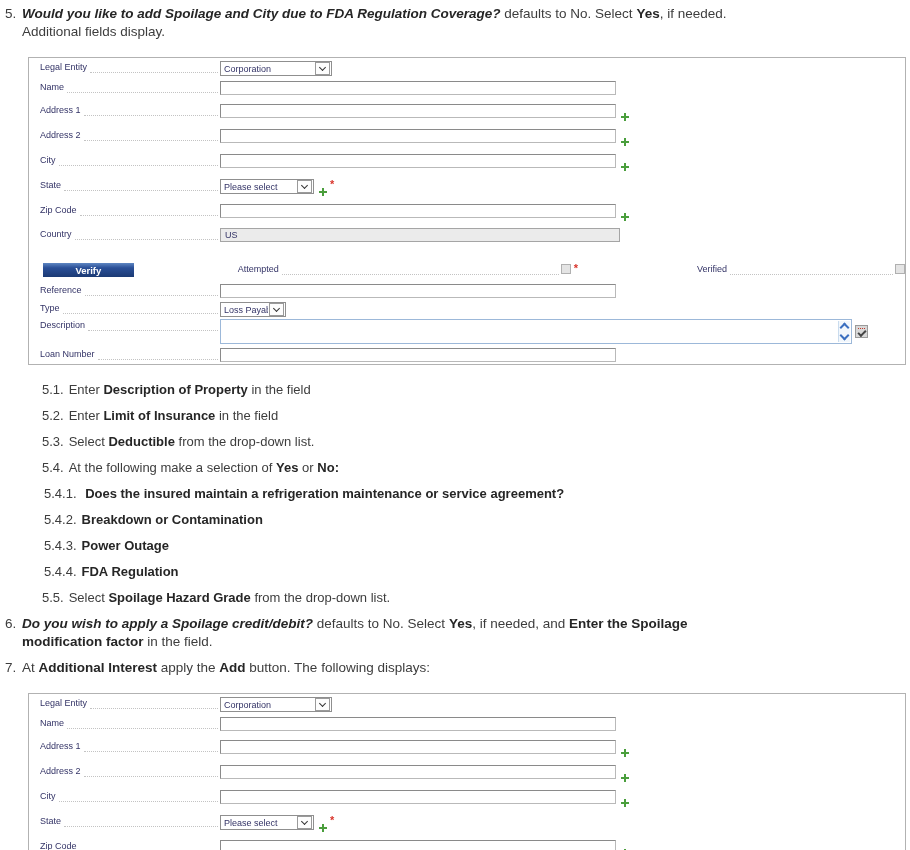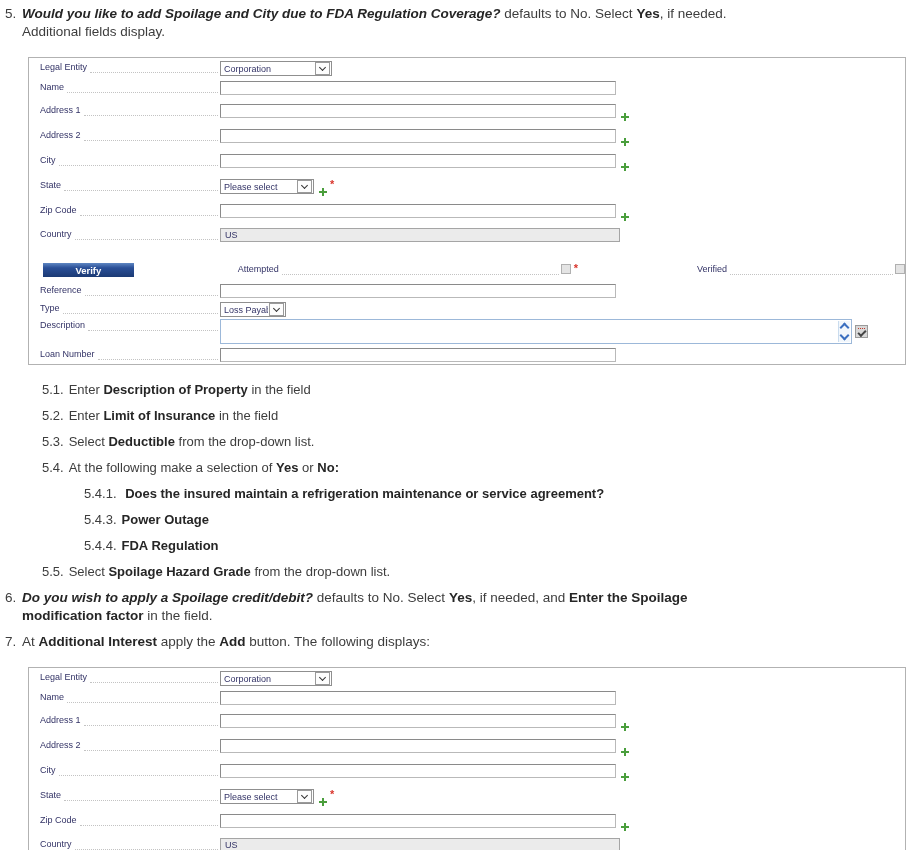--- a/index.html
+++ b/index.html
@@ -13,21 +13,21 @@
         font-size:13.5px;line-height:18px;}
   .item .num{position:absolute;left:0;top:0;}
   .item + .item{margin-top:8px;}
   .seg-b{font-weight:bold;color:#262626;}
   .seg-bi{font-weight:bold;font-style:italic;color:#262626;}
 
   .steps{margin-top:16px;}
   .step{font-size:13px;line-height:18px;margin-bottom:8px;white-space:nowrap;}
   .step .num{margin-right:5px;}
   .lvl1{margin-left:42px;}
-  .lvl2{margin-left:84px;}
+  .lvl2{margin-left:44px;}
 
   
   .form-box{box-sizing:border-box;width:878px;margin:16px 0 0 28px;
             border:1px solid #b2b2b2;padding:3px 0 2px 0;background:#fff;}
   .frow{display:flex;align-items:flex-start;padding-left:11px;min-height:14px;}
   .r0{margin-bottom:5px}.r1{margin-bottom:9px}.r2{margin-bottom:4px}
   .r3{margin-bottom:4px}.r4{margin-bottom:4px}.r5{margin-bottom:4px}
   .r6{margin-bottom:3px}.r7{margin-bottom:21px}.r8{margin-bottom:7px}
   .r9{margin-bottom:4px}.r10{margin-bottom:2px}.r11{margin-bottom:4px}
 
@@ -232,20 +232,21 @@
         <input class="tin" value="" style="">
       </div>
     </div>
 
   <div class="steps" id="steps">
       <div class="step lvl1"><span class="num">5.1.</span><span class="segs"><span>Enter </span><span class="seg-b">Description of Property</span><span> in the field</span></span></div>
       <div class="step lvl1"><span class="num">5.2.</span><span class="segs"><span>Enter </span><span class="seg-b">Limit of Insurance</span><span> in the field</span></span></div>
       <div class="step lvl1"><span class="num">5.3.</span><span class="segs"><span>Select </span><span class="seg-b">Deductible</span><span> from the drop-down list.</span></span></div>
       <div class="step lvl1"><span class="num">5.4.</span><span class="segs"><span>At the following make a selection of </span><span class="seg-b">Yes</span><span> or </span><span class="seg-b">No:</span></span></div>
       <div class="step lvl2"><span class="num">5.4.1.</span><span class="segs"><span class="seg-b"> Does the insured maintain a refrigeration maintenance or service agreement?</span></span></div>
+      <div class="step lvl2"><span class="num">5.4.2.</span><span class="segs"><span class="seg-b">Breakdown or Contamination</span></span></div>
       <div class="step lvl2"><span class="num">5.4.3.</span><span class="segs"><span class="seg-b">Power Outage</span></span></div>
       <div class="step lvl2"><span class="num">5.4.4.</span><span class="segs"><span class="seg-b">FDA Regulation</span></span></div>
       <div class="step lvl1"><span class="num">5.5.</span><span class="segs"><span>Select </span><span class="seg-b">Spoilage Hazard Grade</span><span> from the drop-down list.</span></span></div>
     </div>
 
   <div class="item">
     <span class="num">6.</span>
     <div class="line"><span class="seg-bi">Do you wish to apply a Spoilage credit/debit?</span><span> defaults to No. Select </span><span class="seg-b">Yes</span><span>, if needed, and </span><span class="seg-b">Enter the Spoilage</span></div>
     <div class="line"><span class="seg-b">modification factor</span><span> in the field.</span></div>
   </div>

